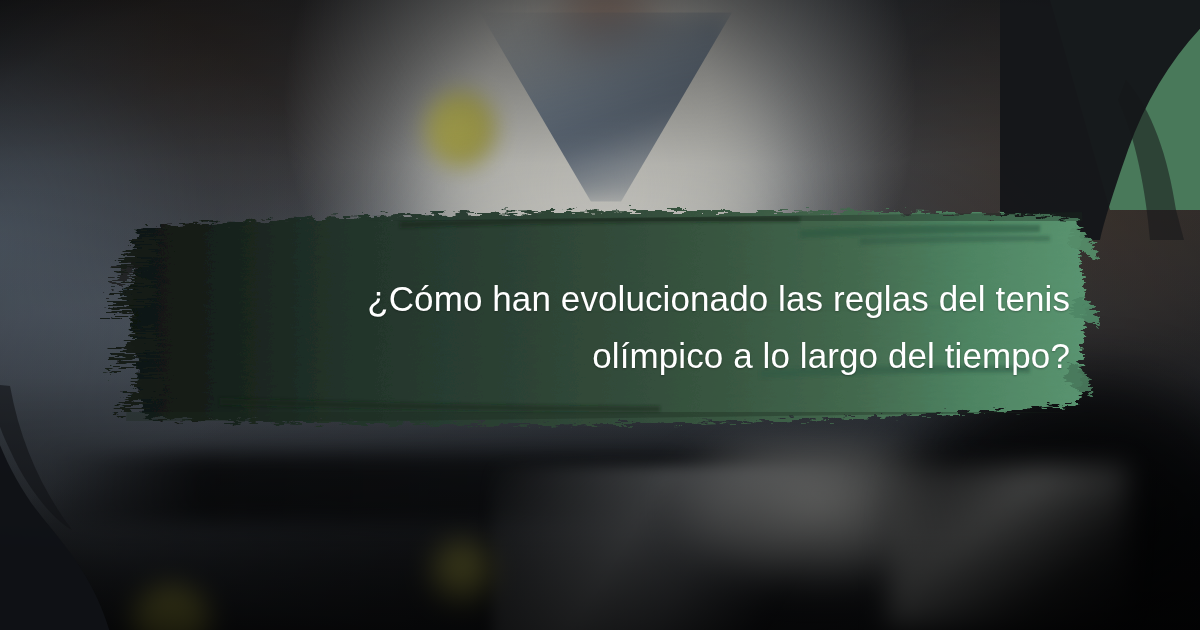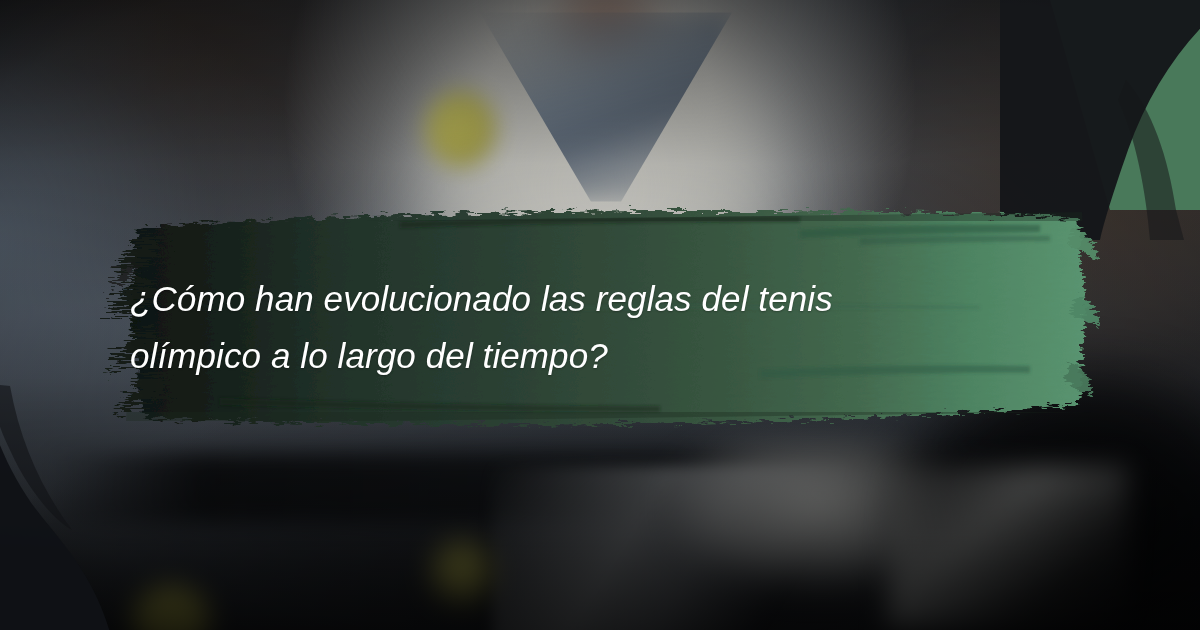--- a/index.html
+++ b/index.html
@@ -178,31 +178,30 @@
     width:100%;
     height:100%;
   }
 
   
   .headline {
     position:absolute;
     left:130px;
     top:270px;
     width:940px;
-    text-align:left;
+    text-align:right;
     color:#ffffff;
     font-family:"Liberation Sans", sans-serif;
     font-size:35px;
     font-weight:400;
     line-height:57px;
     letter-spacing:0.1px;
     text-rendering:optimizeLegibility;
     white-space:pre-line;
     text-shadow:0 1px 2px rgba(0,0,0,0.28);
-    font-style:italic;
   }
 </style>
 </head>
 <body>
 
 <div id="card">
 
   <div class="bg-layer">
     <div class="bg-base"></div>
     <div class="bg-torso"></div>

